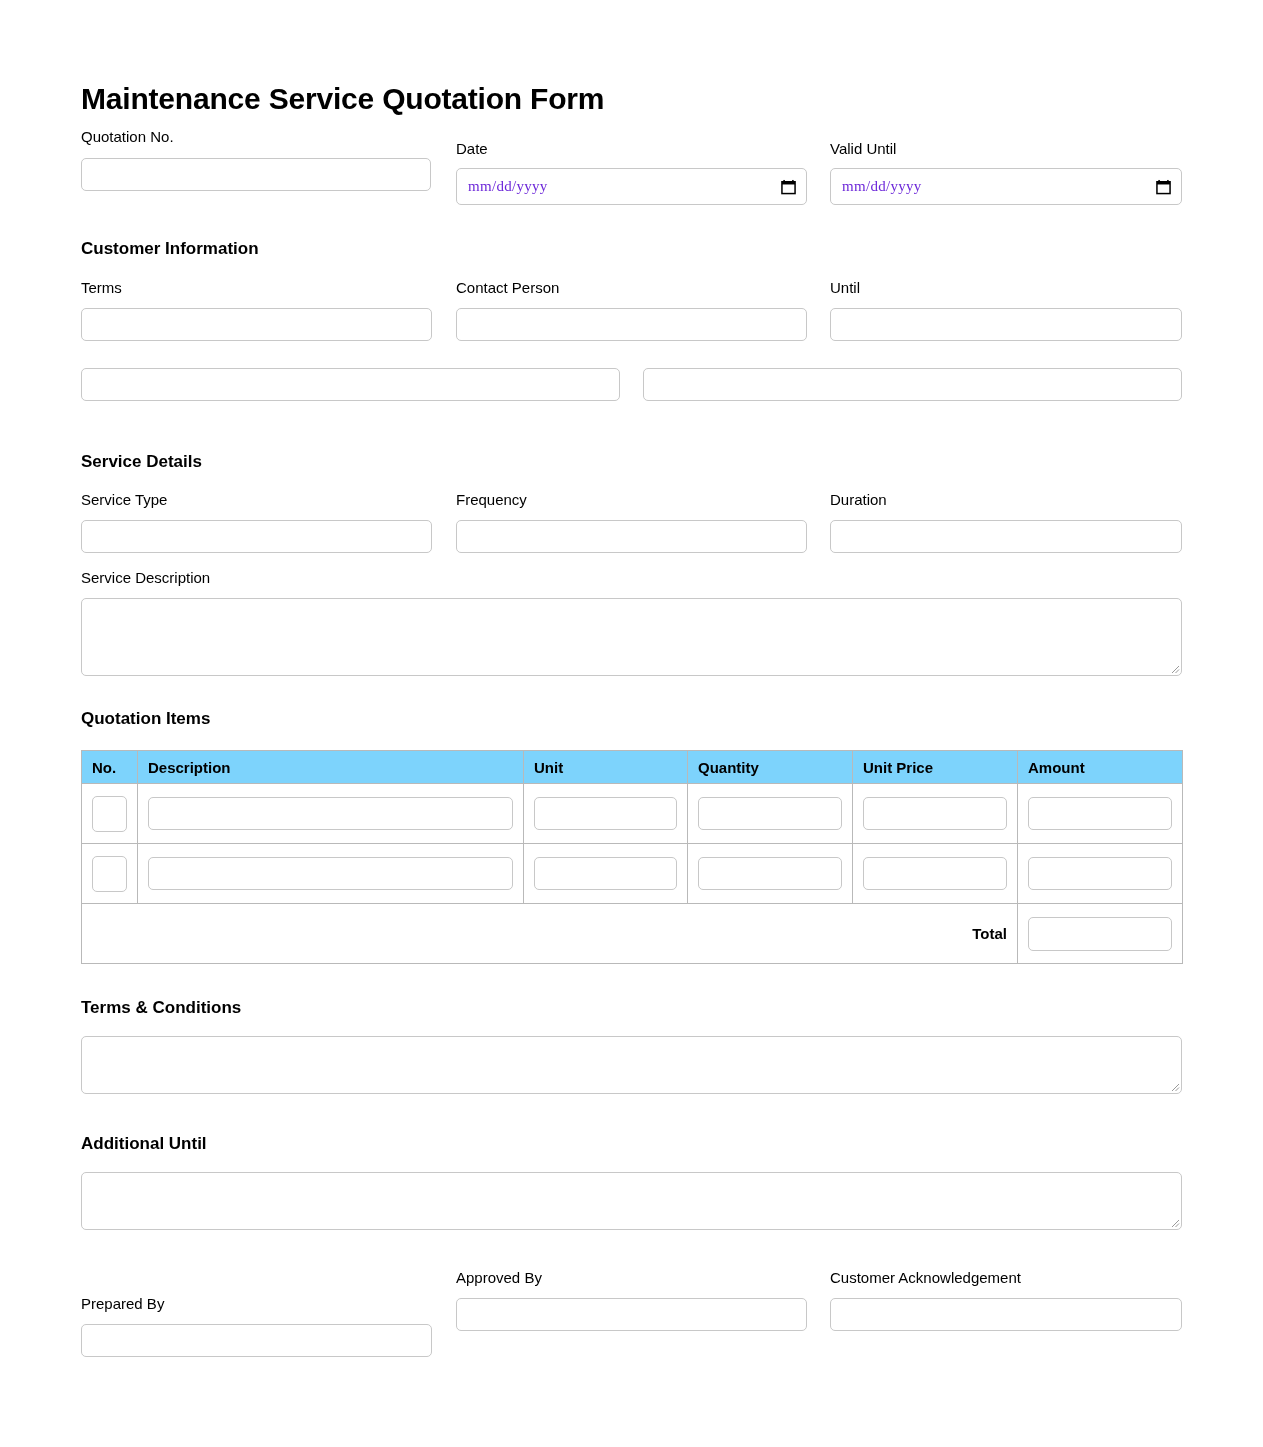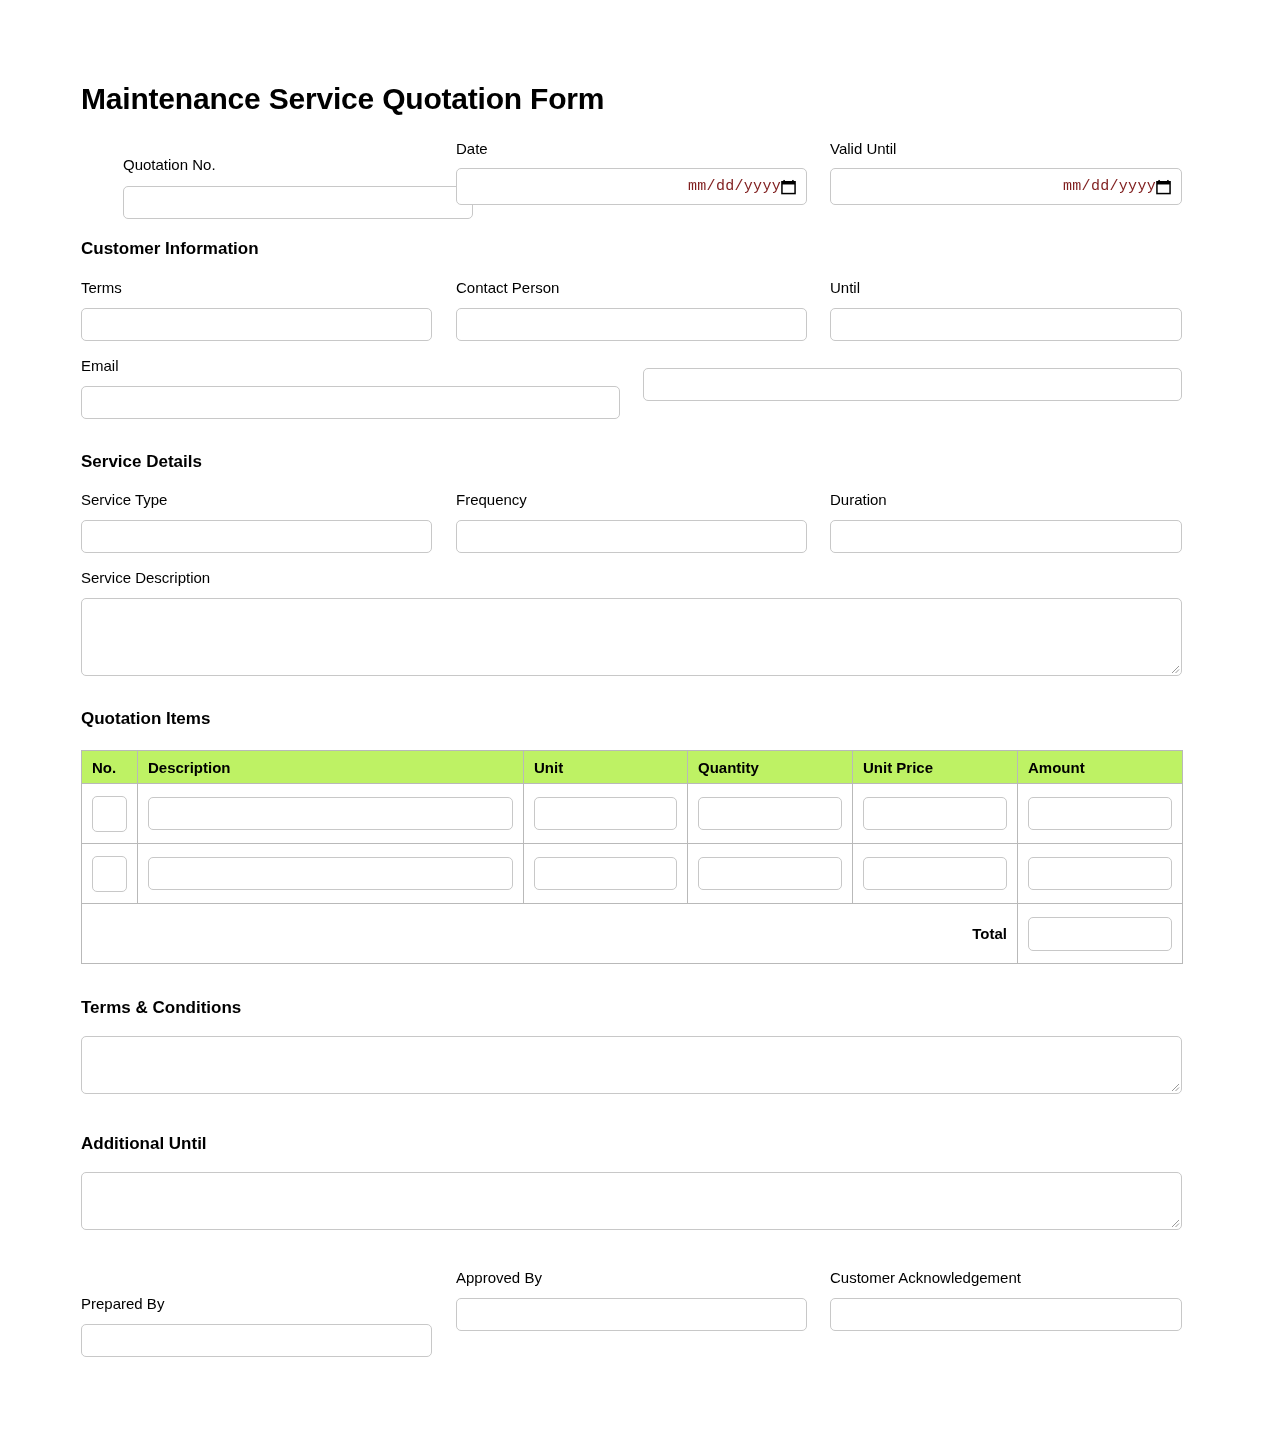--- a/index.html
+++ b/index.html
@@ -78,27 +78,26 @@
     height: 37px;
     border: 1px solid #c8c8c8;
     border-radius: 5px;
     background: #ffffff;
     position: relative;
     display: flex;
     align-items: center;
     padding: 0 10px 0 11px;
   }
   .date-text {
-    font-family: Liberation Mono, monospace;
+    font-family: Liberation Serif, serif;
     font-size: 15px;
     letter-spacing: 0.3px;
-    color: #7f1d1d;
+    color: #6d28d9;
     flex: 1 1 auto;
     user-select: none;
-    text-align: right;
   }
   .cal-icon {
     width: 15px;
     height: 16px;
     flex: 0 0 auto;
     display: block;
   }
 
   .txtarea {
     box-sizing: border-box;
@@ -137,21 +136,21 @@
     padding: 0;
     vertical-align: middle;
   }
   table.items th {
     font-size: 15px;
     font-weight: bold;
     text-align: left;
     height: 32px;
     padding: 0 0 0 10px;
     color: #000;
-    background: #bef264;
+    background: #7dd3fc;
   }
   table.items td { height: 59px; padding: 0 10px; }
   td.cell-no { padding: 0 0 0 8px; }
   .cell-no .txt-input { width: 35px; height: 36px; padding: 0 4px; }
   .cell-desc .txt-input { width: 100%; }
   .cell-unit .txt-input { width: 100%; }
   .cell-qty .txt-input  { width: 100%; }
   .cell-price .txt-input{ width: 100%; }
   .cell-amt .txt-input  { width: 100%; }
   td.total-label {
@@ -172,21 +171,21 @@
   .col-amt   { width: 165px; }
 </style>
 </head>
 <body>
 
 <div class="page">
   <div class="content">
 
     <h1 class="form-title">Maintenance Service Quotation Form</h1>
 
-    <div class="abs" style="top:156px; left:0; width:350px;margin-left:42px;">
+    <div class="abs" style="top:128px; left:0; width:350px;">
       <div class="fld-label">Quotation No.</div>
       <input class="txt-input" style="width: 350px; margin-top: 12px;" type="text" value="">
     </div>
 
     <div class="abs" style="top:140px; left:375px; width:351px;">
       <div class="fld-label">Date</div>
       <div class="date-input" style="width:351px; margin-top:10px;">
         <span class="date-text">mm/dd/yyyy</span>
         <svg class="cal-icon" viewBox="0 0 16 16">
           <rect x="2.5" y="0.5" width="1.6" height="2.4" fill="#000"></rect>
@@ -221,21 +220,20 @@
       <div class="fld-label">Contact Person</div>
       <input class="txt-input" style="width: 351px; margin-top: 11px;" type="text" value="">
     </div>
 
     <div class="abs" style="top:279px; left:749px;">
       <div class="fld-label">Until</div>
       <input class="txt-input" style="width: 352px; margin-top: 11px;" type="text" value="">
     </div>
 
     <div class="abs" style="top:357px; left:0;">
-      <div class="fld-label">Email</div>
       <input class="txt-input" style="width: 539px; margin-top: 11px;" type="text" value="">
     </div>
 
     <div class="abs" style="top:357px; left:562px;">
       <input class="txt-input" style="width: 539px; margin-top: 11px;" type="text" value="">
     </div>
 
     <h2 class="section-title abs" style="top:452px; left:0;">Service Details</h2>
 
     <div class="abs" style="top:491px; left:0;">

